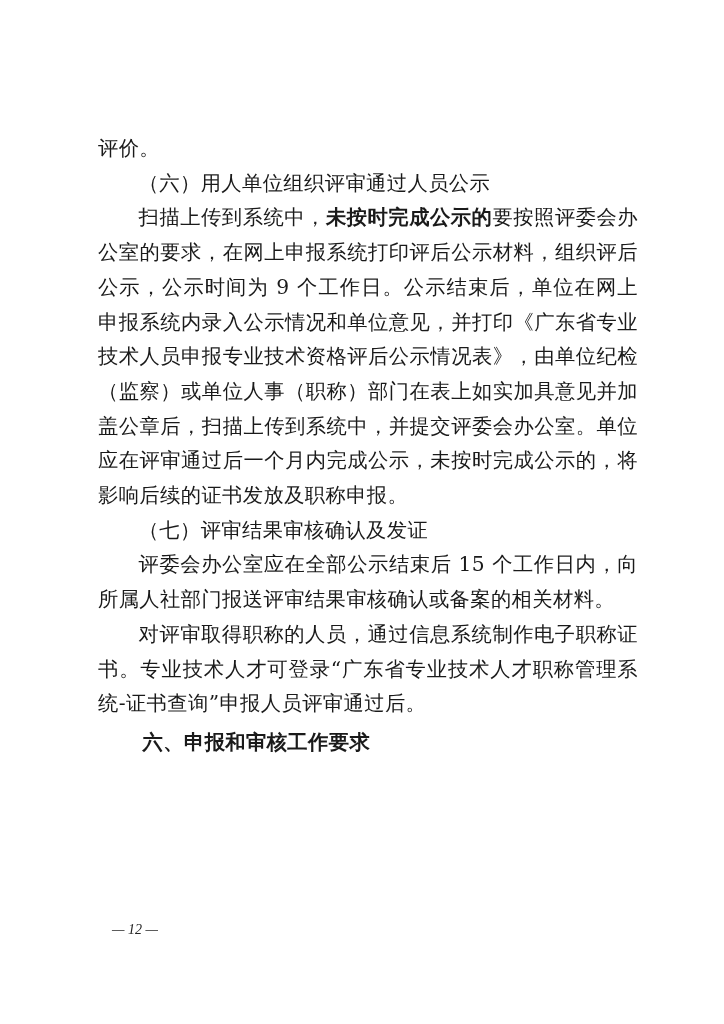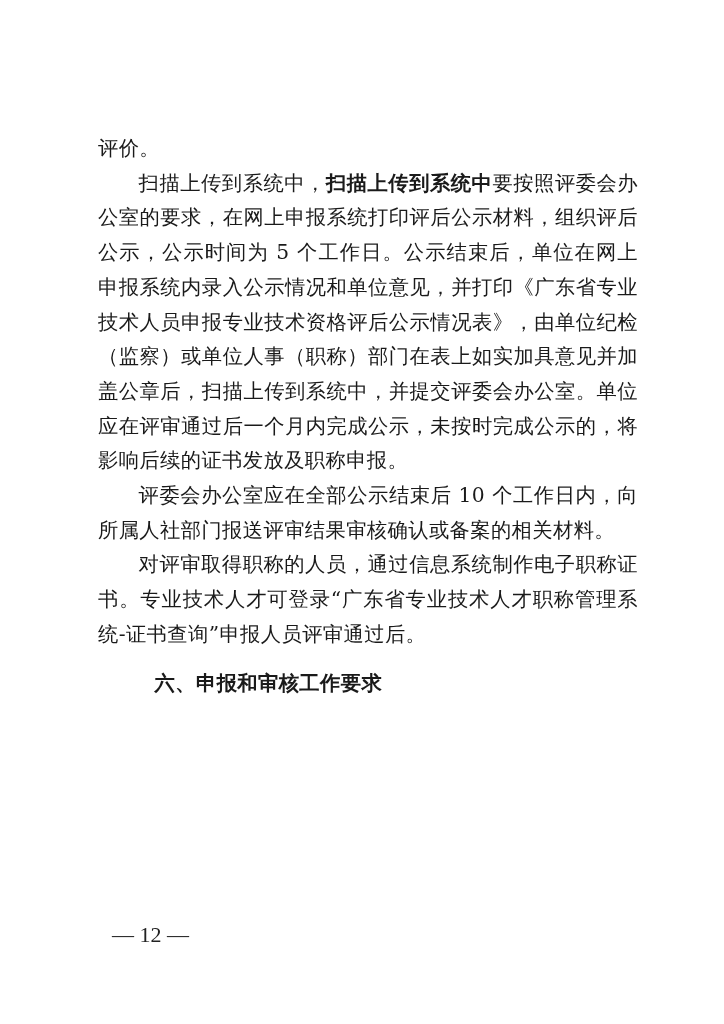--- a/index.html
+++ b/index.html
@@ -8,33 +8,35 @@
   .content {
     position: absolute; left: 98px; top: 131px; width: 540px;
     font-family: "DejaVu Serif", "Liberation Serif", serif;
     font-size: 20.3px; line-height: 34.7px; color: #1a1a1a;
     text-align: justify; text-justify: inter-character;
     letter-spacing: 0.4px;
   }
   .p { margin: 0; text-indent: 2em; }
   .p.noindent { text-indent: 0; }
   .h2 { margin: 0; text-indent: 2em; }
-  .h1 { margin: 16px; text-indent: 2em; font-family: Liberation Mono, monospace; font-weight: bold; }
+  .h1 { margin: 4px; text-indent: 2em; font-family: Liberation Sans, sans-serif; font-weight: bold; }
   .bold { font-weight: bold; font-family: "DejaVu Sans", "Liberation Sans", sans-serif; }
   .pagenum {
     position: absolute; left: 112px; top: 922px;
     font-family: "Liberation Serif", "DejaVu Serif", serif;
-    font-size: 22px; color: #222;
+    font-size: 14px; color: #222; font-style: italic;
   }
 </style>
 </head>
 <body>
 
 <div class="page">
   <div class="content">
     <p class="p noindent">评价。</p>
-    <p class="p"><span>扫描上传到系统中，</span><span class="bold">扫描上传到系统中</span><span>要按照评委会办公室的要求，在网上申报系统打印评后公示材料，组织评后公示，公示时间为 5 个工作日。公示结束后，单位在网上申报系统内录入公示情况和单位意见，并打印《广东省专业技术人员申报专业技术资格评后公示情况表》，由单位纪检（监察）或单位人事（职称）部门在表上如实加具意见并加盖公章后，扫描上传到系统中，并提交评委会办公室。单位应在评审通过后一个月内完成公示，未按时完成公示的，将影响后续的证书发放及职称申报。</span></p>
-    <p class="p">评委会办公室应在全部公示结束后 10 个工作日内，向所属人社部门报送评审结果审核确认或备案的相关材料。</p>
+    <p class="h2">（六）用人单位组织评审通过人员公示</p>
+    <p class="p"><span>扫描上传到系统中，</span><span class="bold">未按时完成公示的</span><span>要按照评委会办公室的要求，在网上申报系统打印评后公示材料，组织评后公示，公示时间为 9 个工作日。公示结束后，单位在网上申报系统内录入公示情况和单位意见，并打印《广东省专业技术人员申报专业技术资格评后公示情况表》，由单位纪检（监察）或单位人事（职称）部门在表上如实加具意见并加盖公章后，扫描上传到系统中，并提交评委会办公室。单位应在评审通过后一个月内完成公示，未按时完成公示的，将影响后续的证书发放及职称申报。</span></p>
+    <p class="h2">（七）评审结果审核确认及发证</p>
+    <p class="p">评委会办公室应在全部公示结束后 15 个工作日内，向所属人社部门报送评审结果审核确认或备案的相关材料。</p>
     <p class="p">对评审取得职称的人员，通过信息系统制作电子职称证书。专业技术人才可登录“广东省专业技术人才职称管理系统-证书查询”申报人员评审通过后。</p>
     <p class="h1">六、申报和审核工作要求</p>
   </div>
   <div class="pagenum">— 12 —</div>
 </div>
 
 </body></html>

